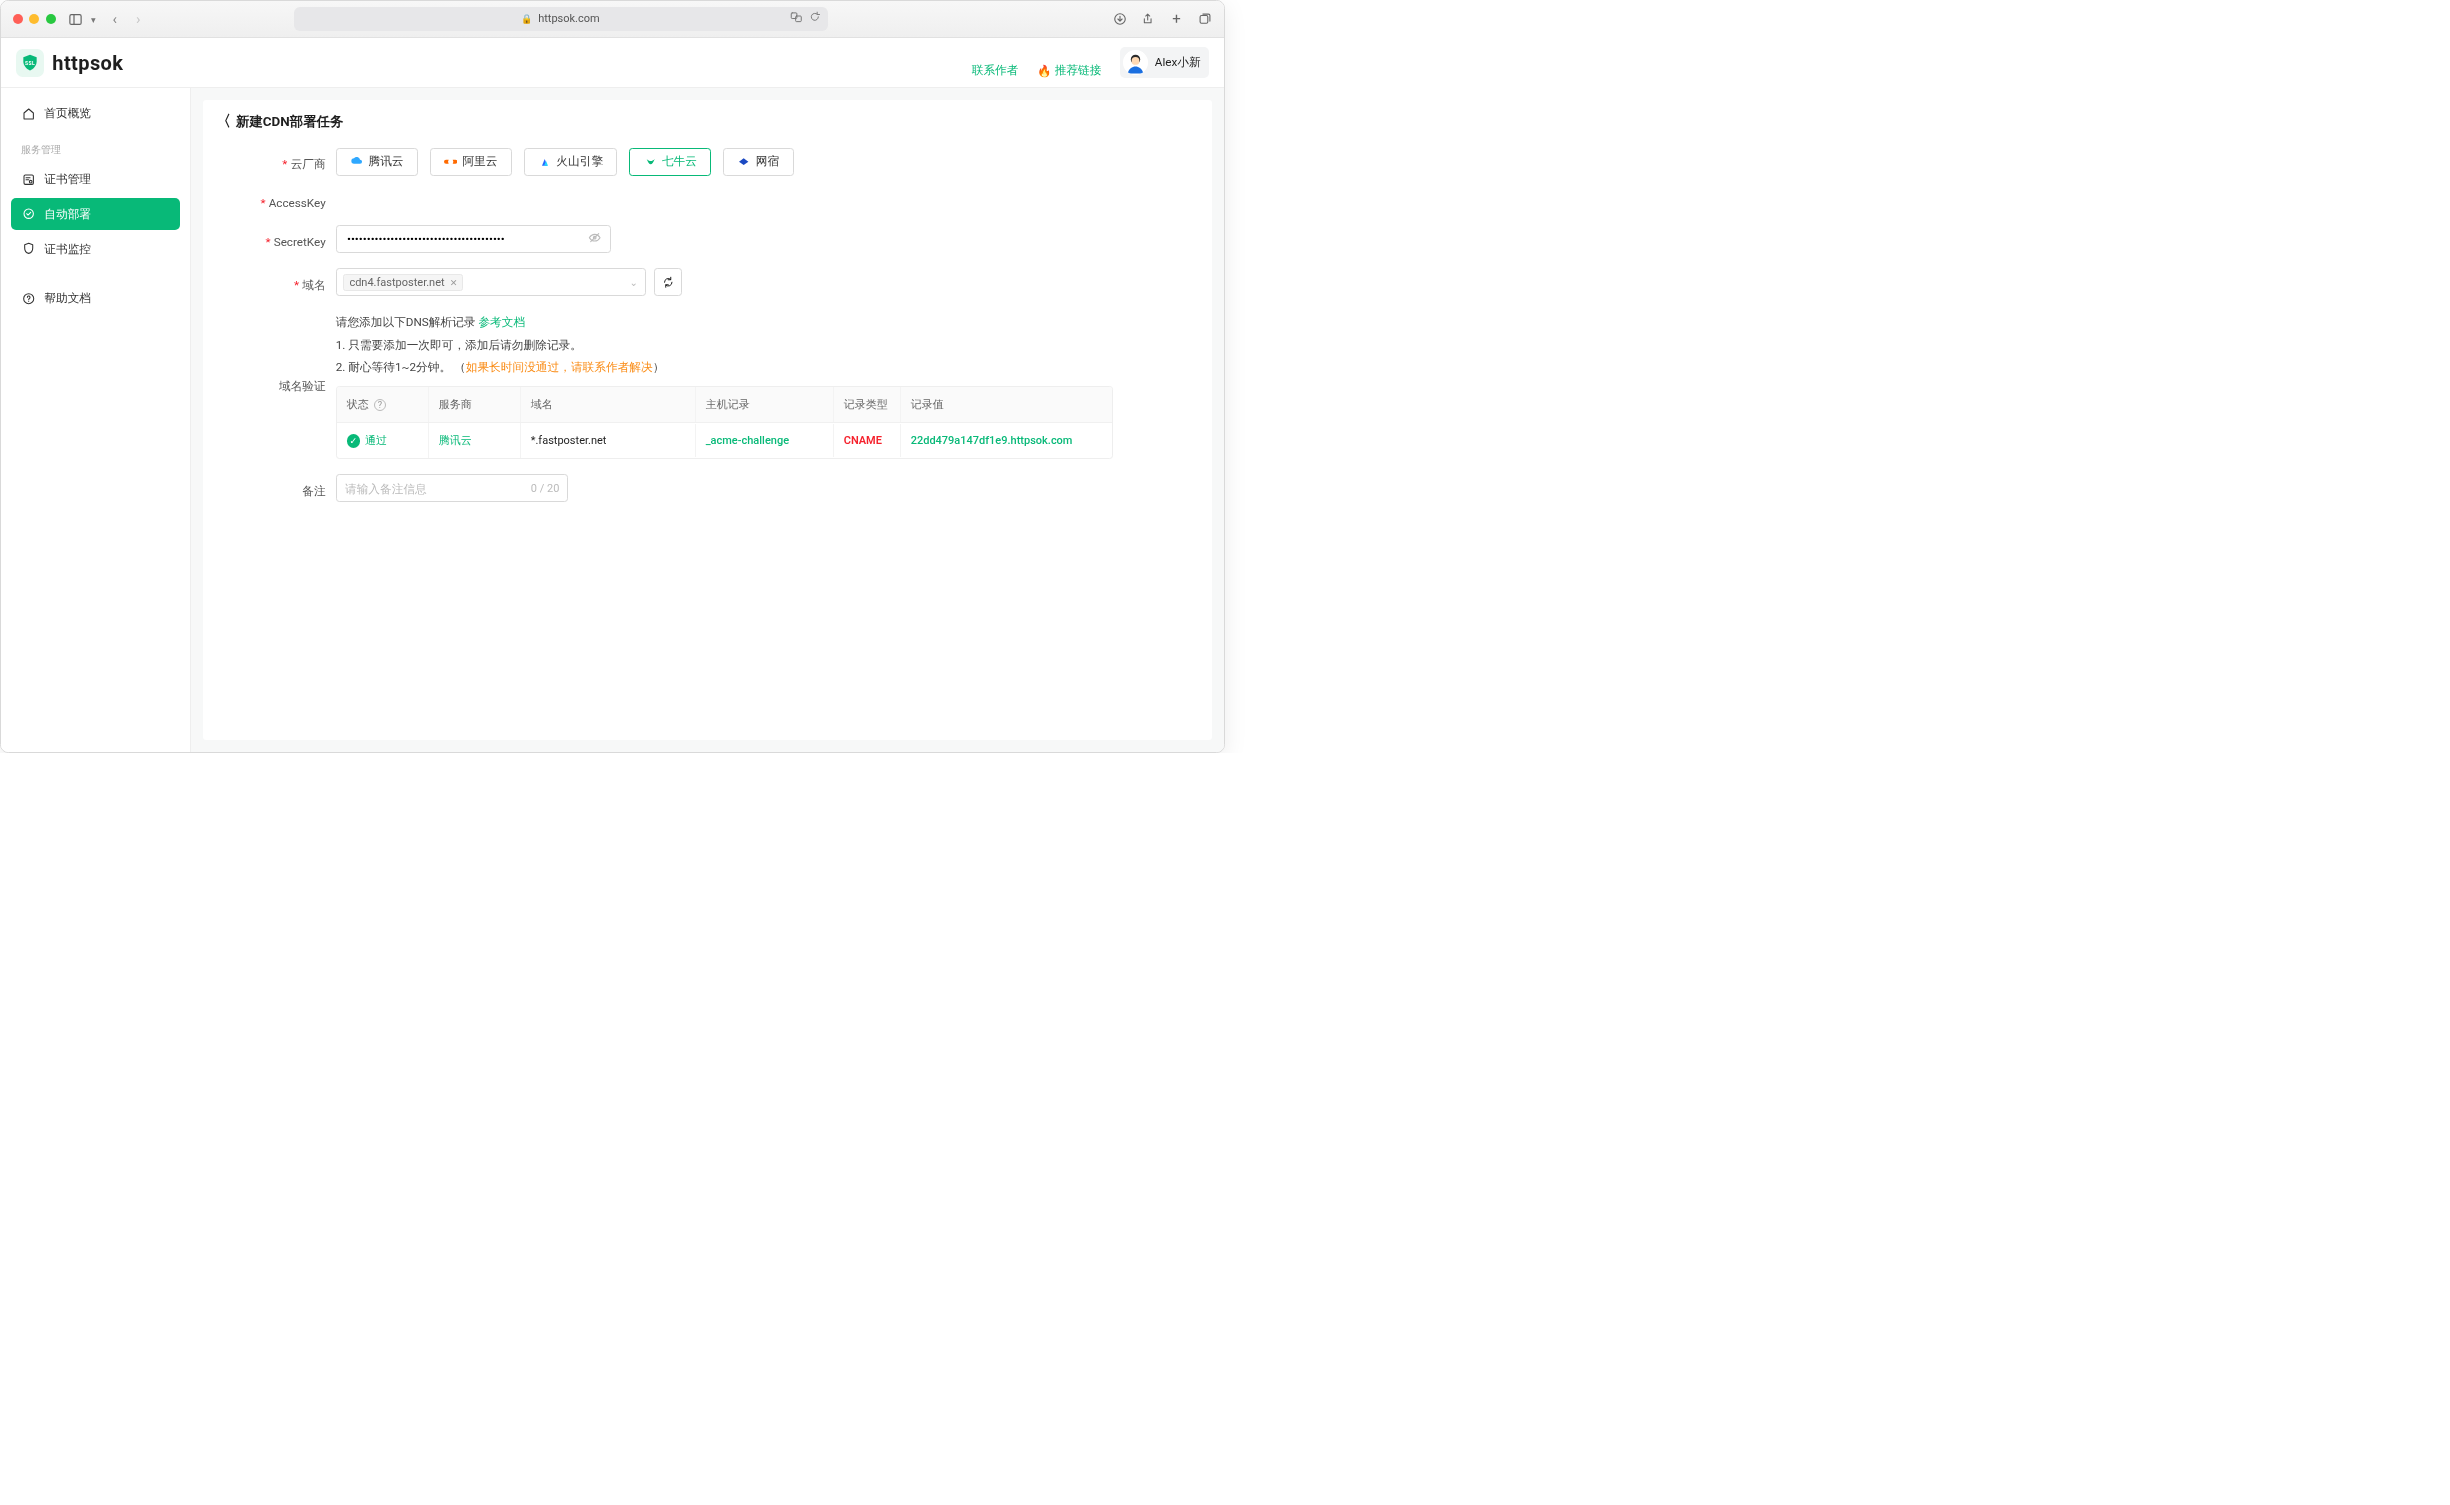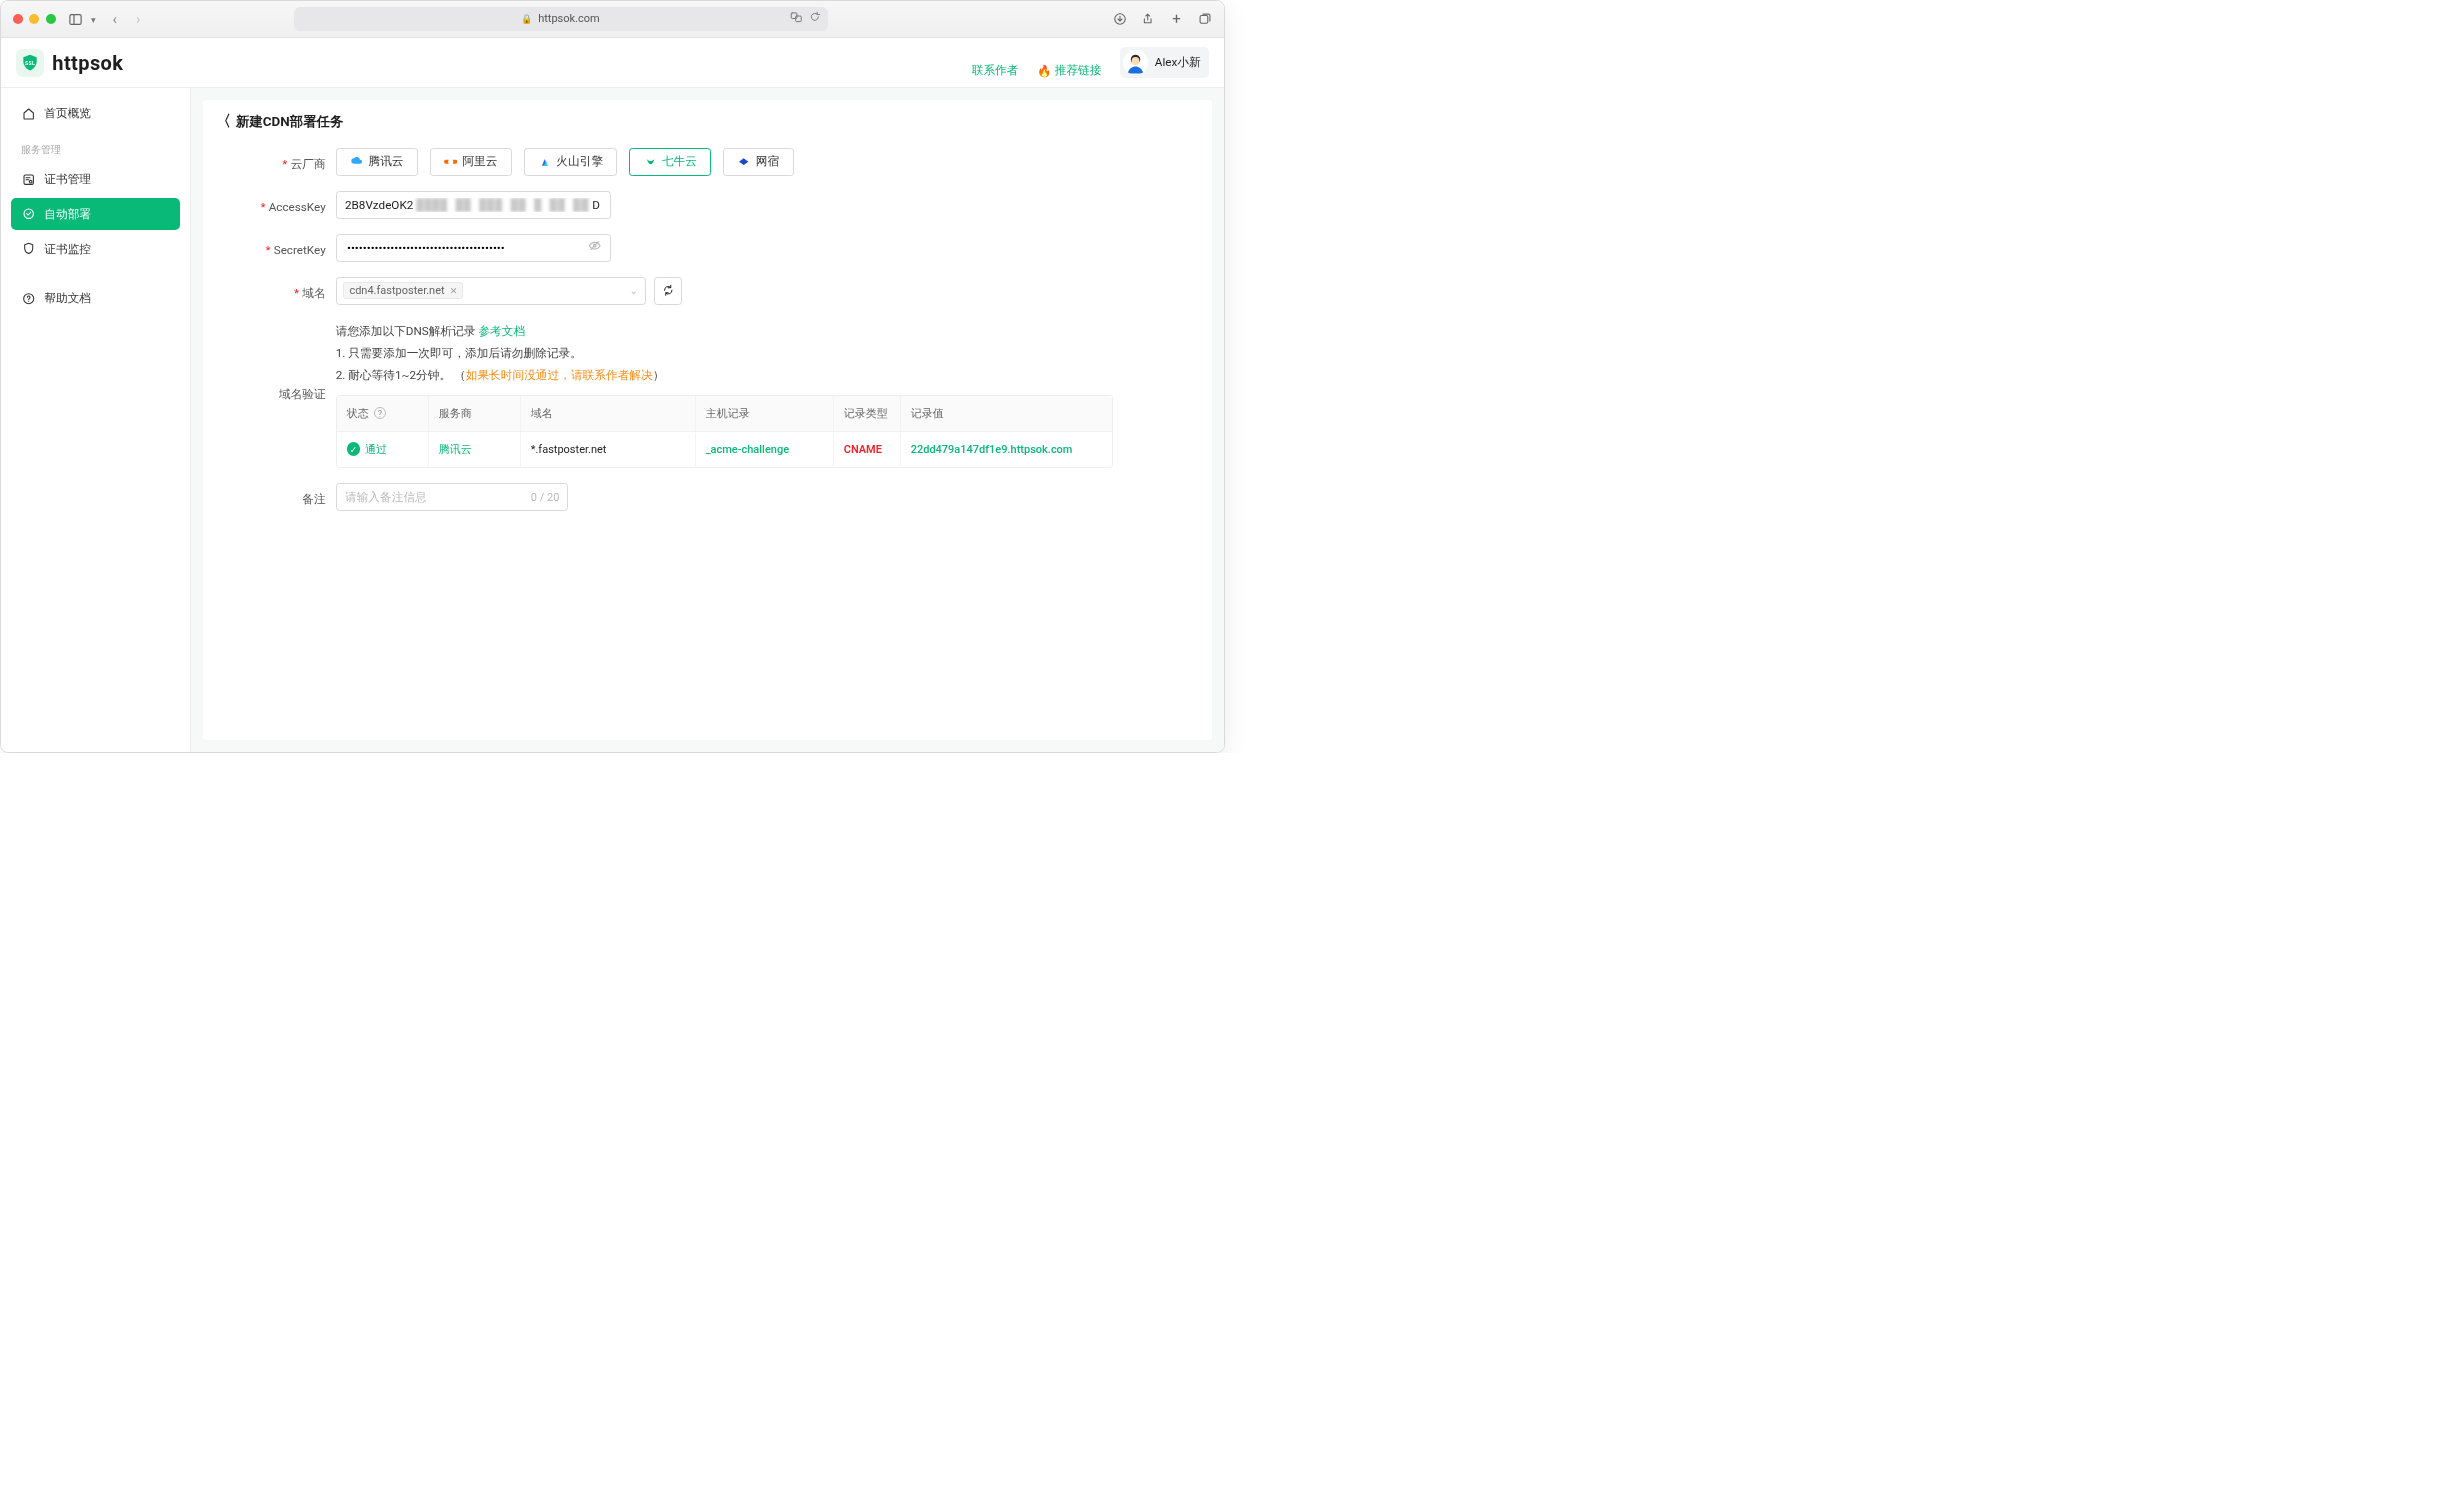--- a/index.html
+++ b/index.html
@@ -299,29 +299,20 @@
                       <path fill="#1b49c2" d="M3 10l7-5 7 5-7 5-7-5z"></path>
                     </svg>
                   </span>
                 <span>网宿</span>
               </button>
             </div>
           </div>
 
           <div class="form-row">
             <div class="form-label"><span class="req">*</span><span>AccessKey</span></div>
-            <div class="form-ctrl">
-              <div class="text-input wide">
-                <div class="partial-mask">
-                  <span>2B8VzdeOK2</span>
-                  <span class="blur">████ ██ ███ ██ █ ██ ██</span>
-                  <span>D</span>
-                </div>
-              </div>
-            </div>
           </div>
 
           <div class="form-row">
             <div class="form-label"><span class="req">*</span><span>SecretKey</span></div>
             <div class="form-ctrl">
               <div class="text-input wide">
                 <input type="password" value="••••••••••••••••••••••••••••••••••••••••" style="">
                 <span class="eye">
                   <svg viewBox="0 0 20 20" width="13.4" height="13.4">
                       <path class="stroke" d="M2 10s3-5 8-5 8 5 8 5-3 5-8 5-8-5-8-5z"></path>

